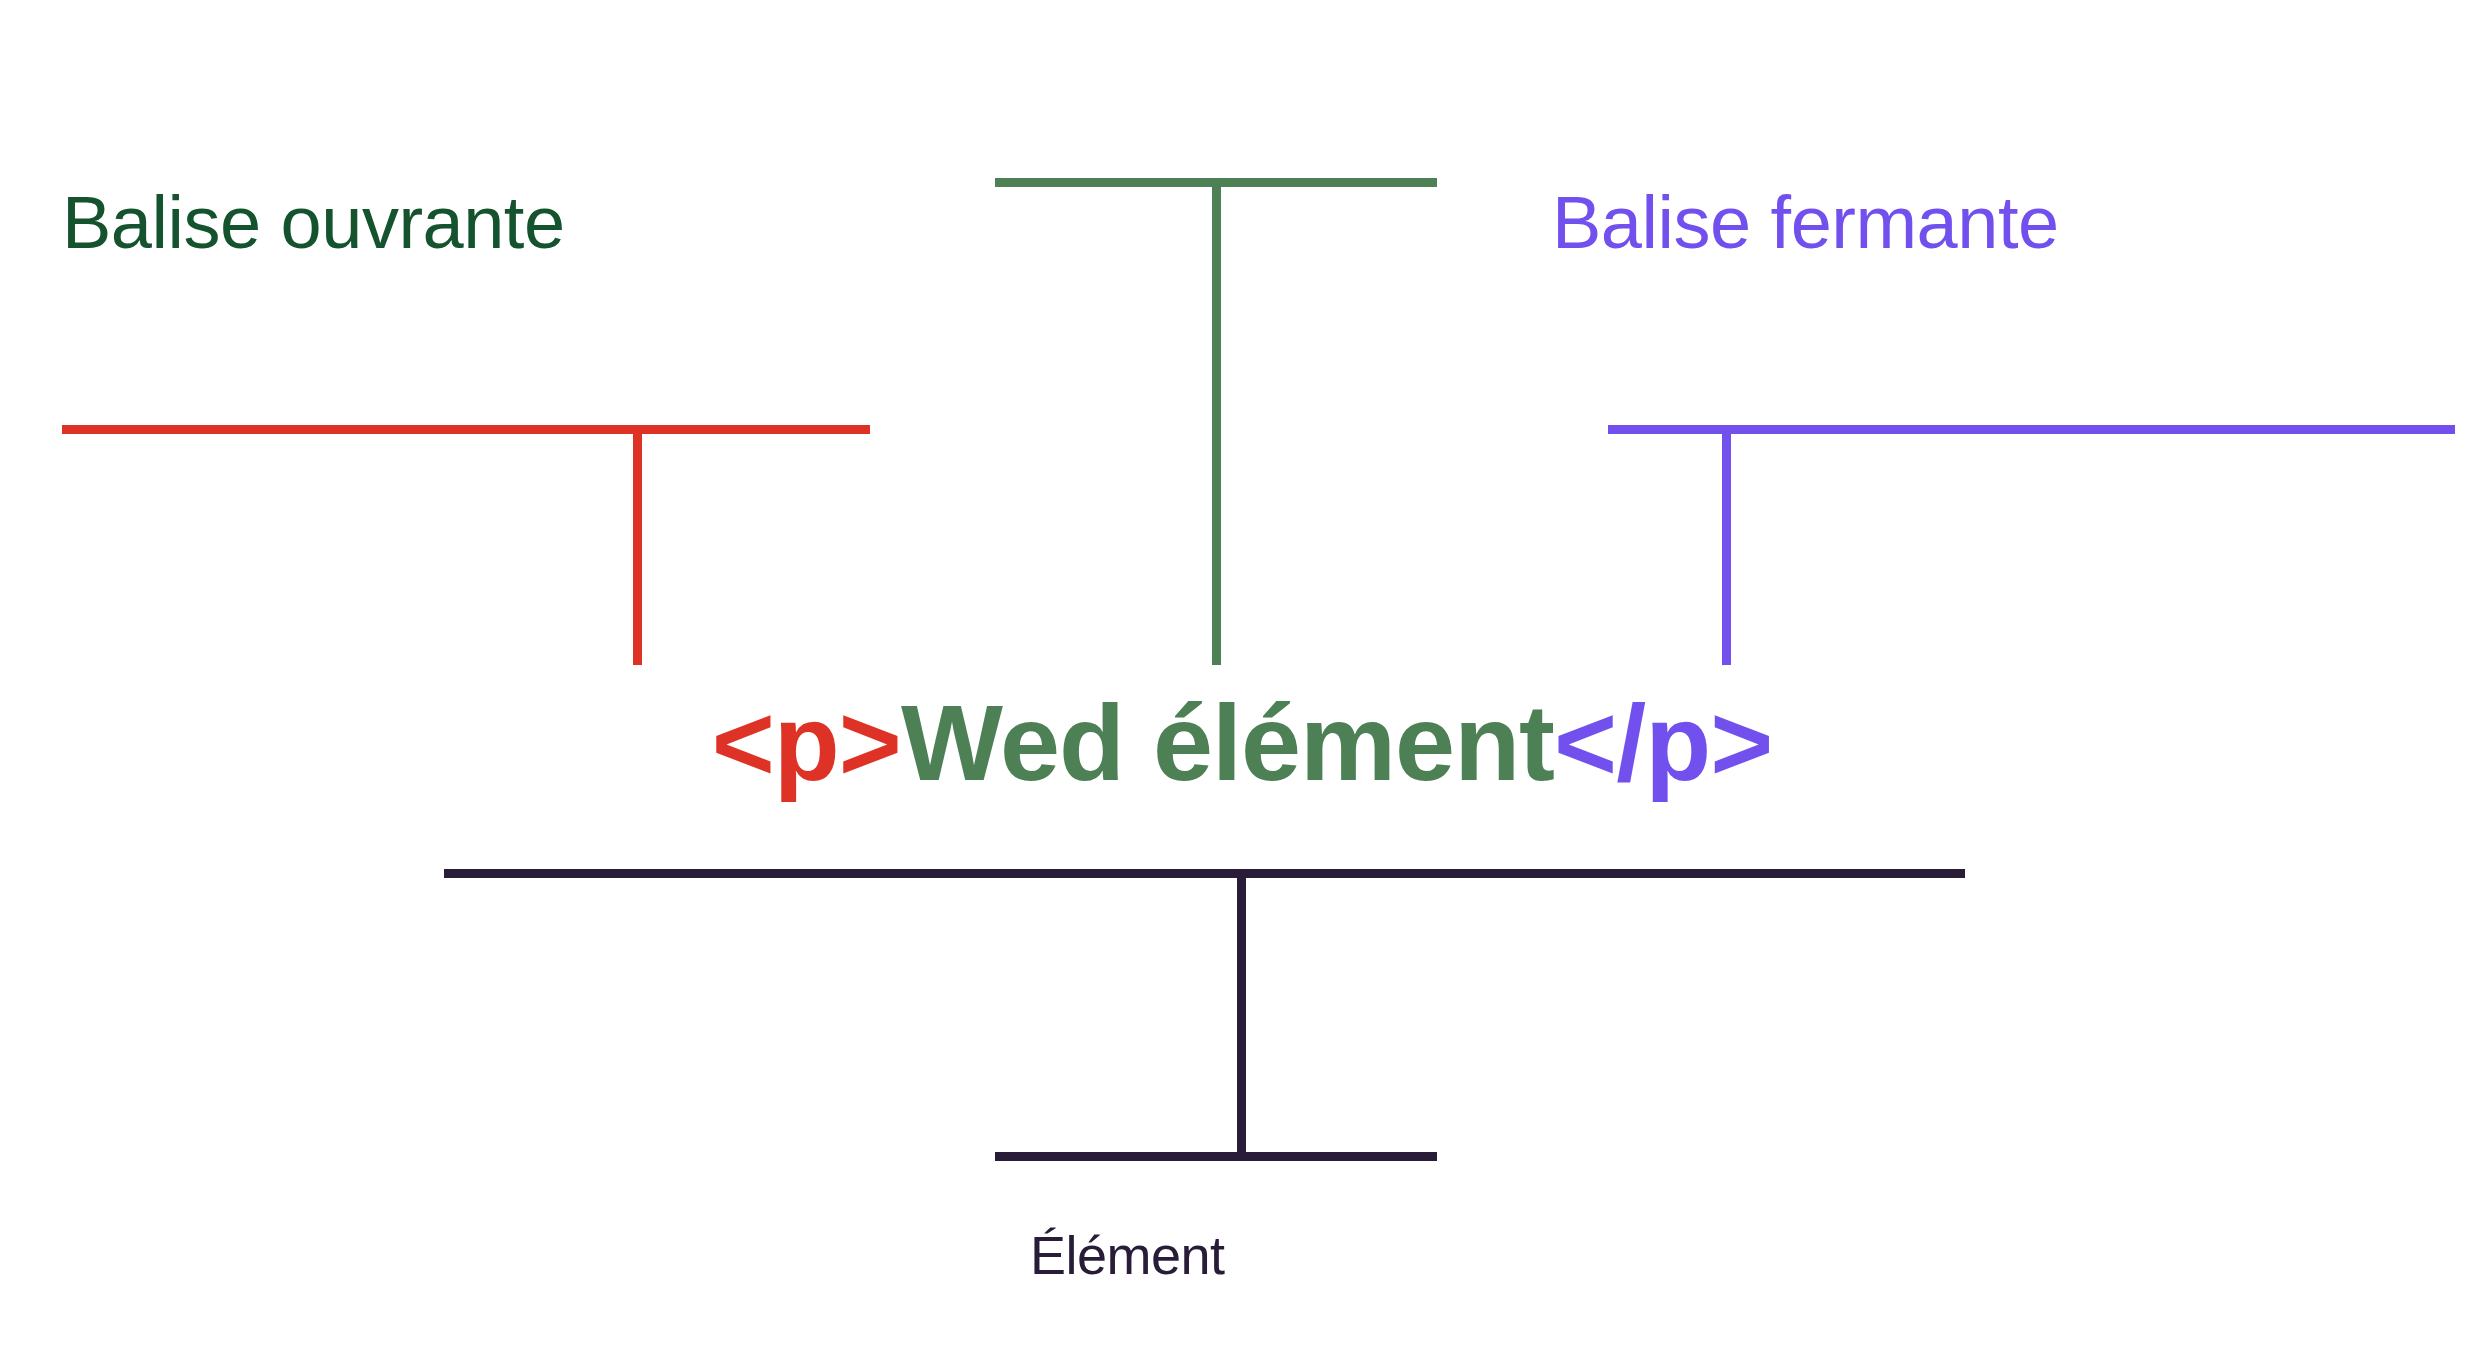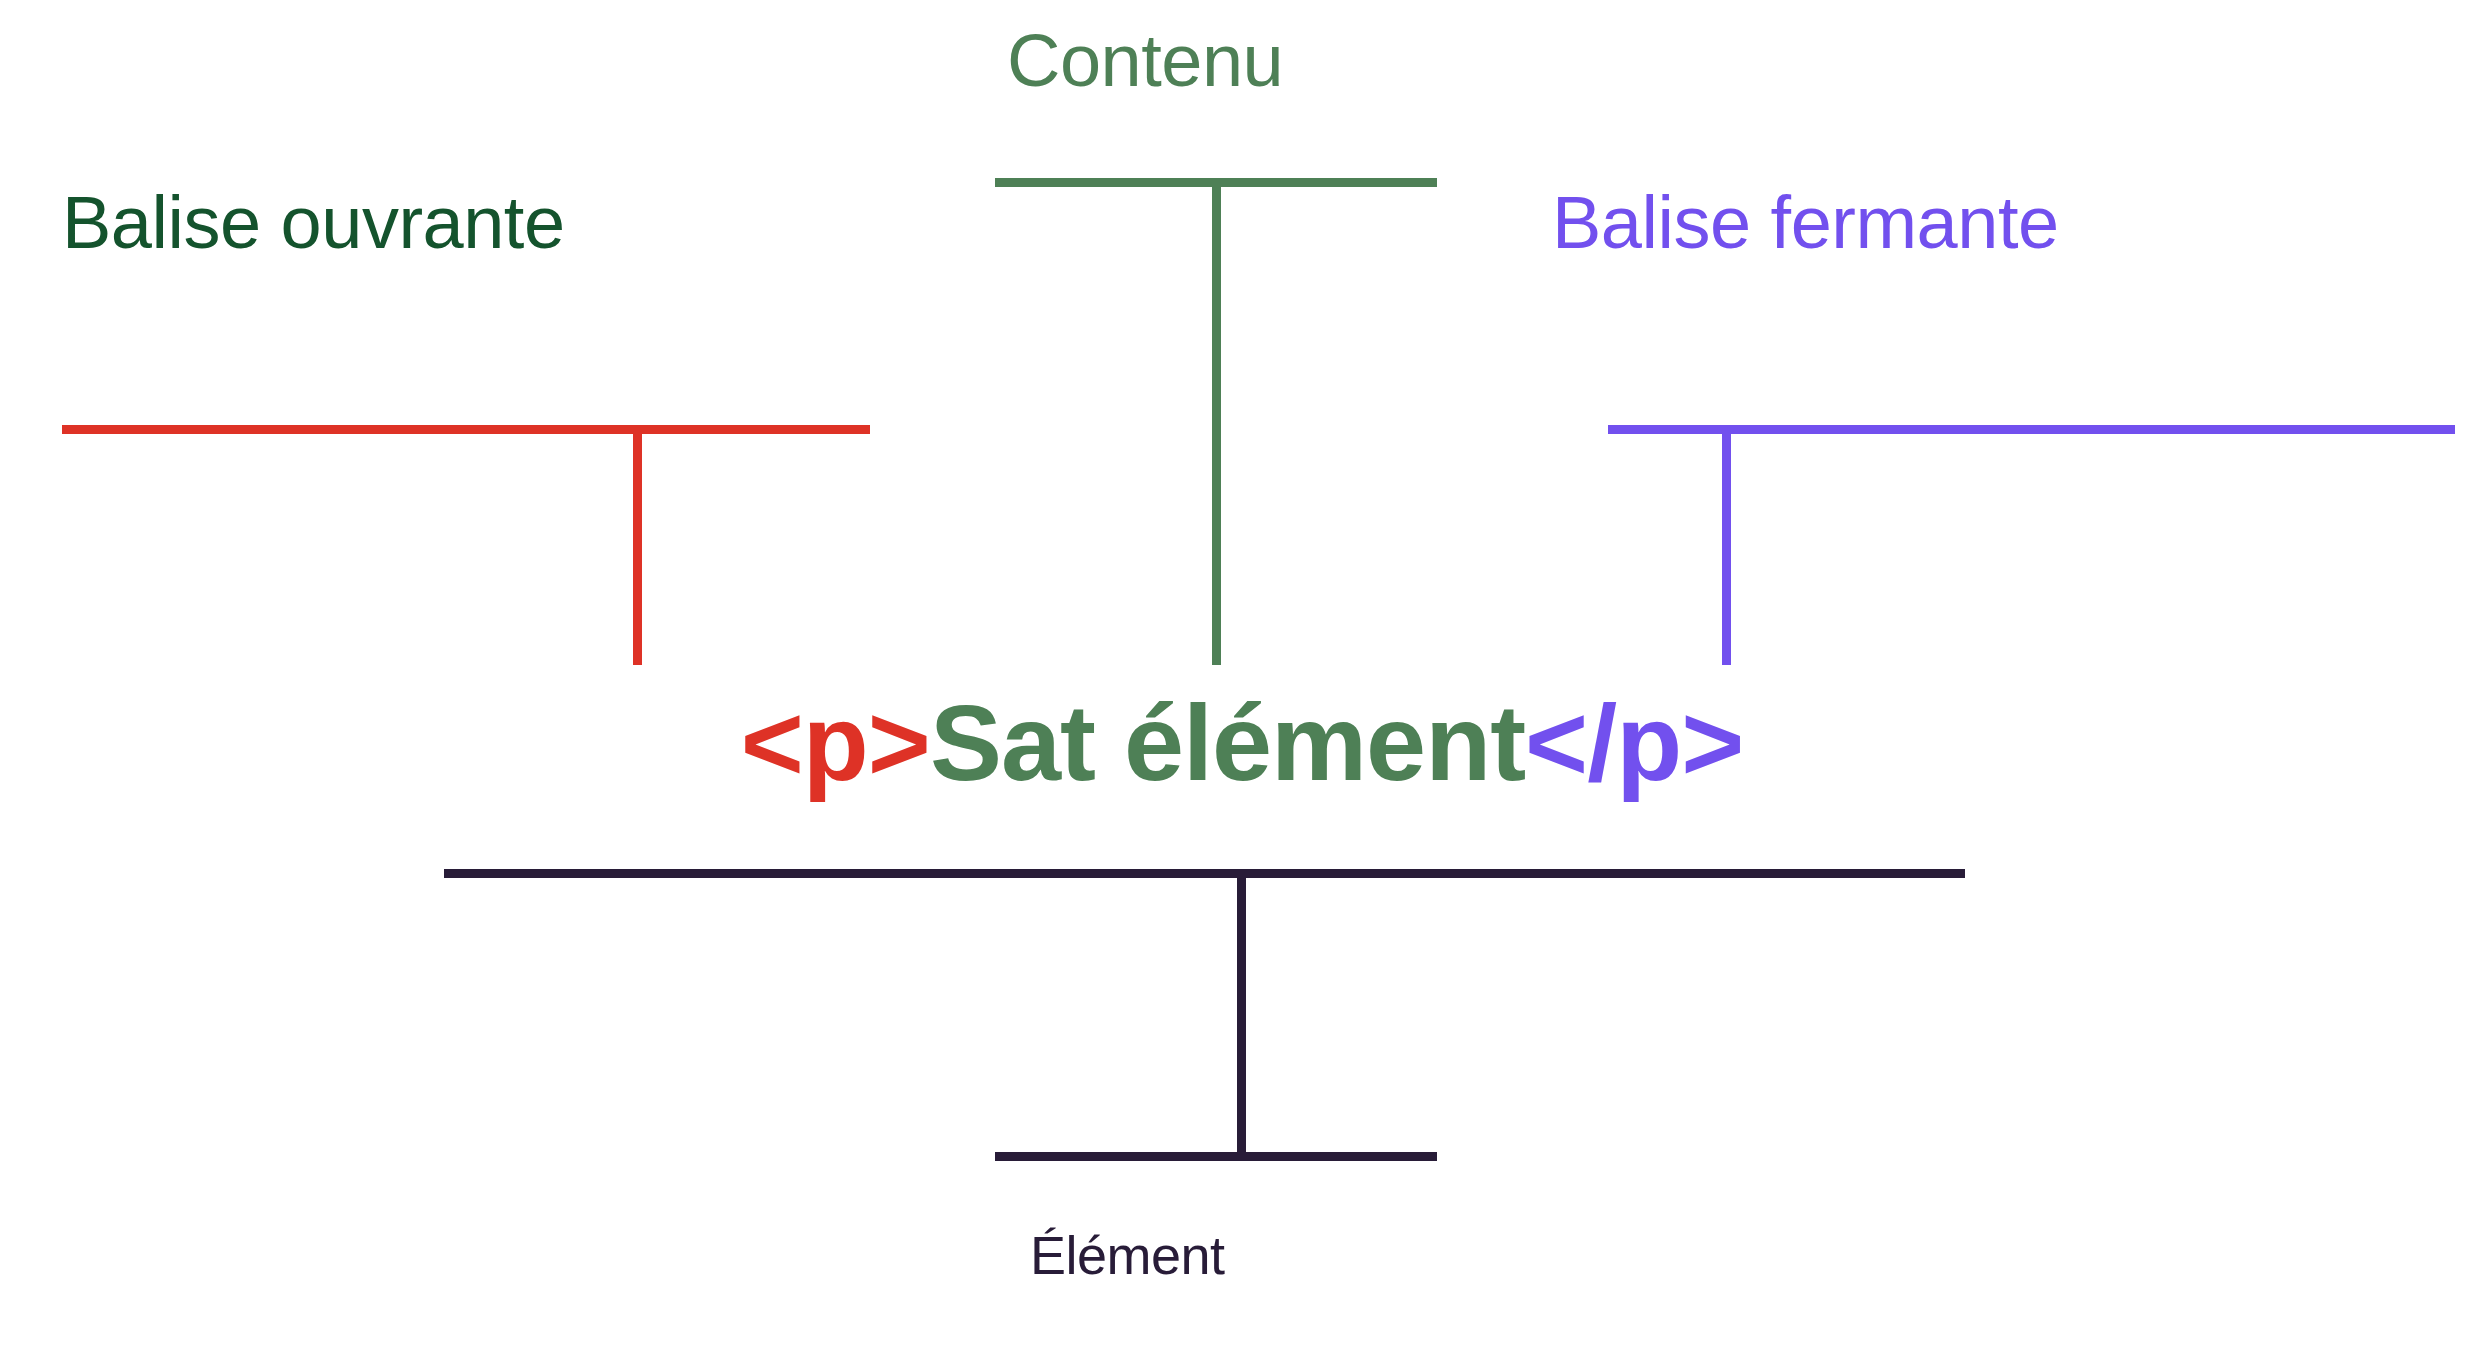--- a/index.html
+++ b/index.html
@@ -87,34 +87,33 @@
 <body>
 
 <div id="stage">
 
   <div class="label annot-label" id="label-ouvrante" style="color:#14532d;">Balise ouvrante</div>
 
   <div class="hline" id="red-hline" style="background:#DE3226;"></div>
 
   <div class="vline" id="red-vline" style="background:#DE3226;"></div>
 
-  <div class="label annot-label" id="label-contenu" style="color:#4E8056;">Contenu</div>
 
   <div class="hline" id="green-hline" style="background:#4E8056;"></div>
 
   <div class="vline" id="green-vline" style="background:#4E8056;"></div>
 
   <div class="label annot-label" id="label-fermante" style="color:#7250EE;">Balise fermante</div>
 
   <div class="hline" id="purple-hline" style="background:#7250EE;"></div>
 
   <div class="vline" id="purple-vline" style="background:#7250EE;"></div>
 
   <div id="code-line">
-    <span style="color:#DE3226;">&lt;p&gt;</span><span style="color:#4E8056;">Sat élément</span><span style="color:#7250EE;">&lt;/p&gt;</span>
+    <span style="color:#DE3226;">&lt;p&gt;</span><span style="color:#4E8056;">Wed élément</span><span style="color:#7250EE;">&lt;/p&gt;</span>
   </div>
 
   <div class="hline" id="dark-hline-top" style="background:#281C38;"></div>
 
   <div class="vline" id="dark-vline" style="background:#281C38;"></div>
 
   <div class="hline" id="dark-hline-bottom" style="background:#281C38;"></div>
 
   <div class="label" id="label-element" style="color:#281C38;">Élément</div>
 

